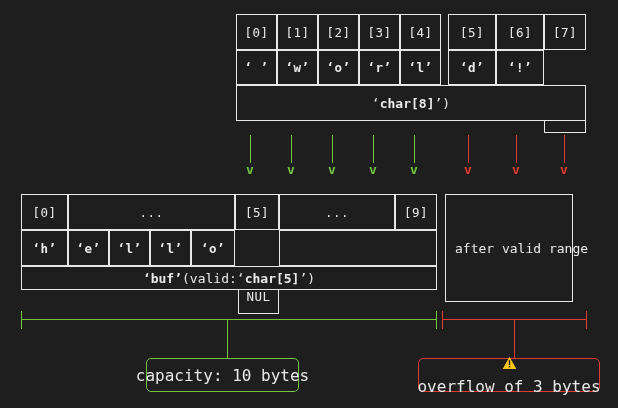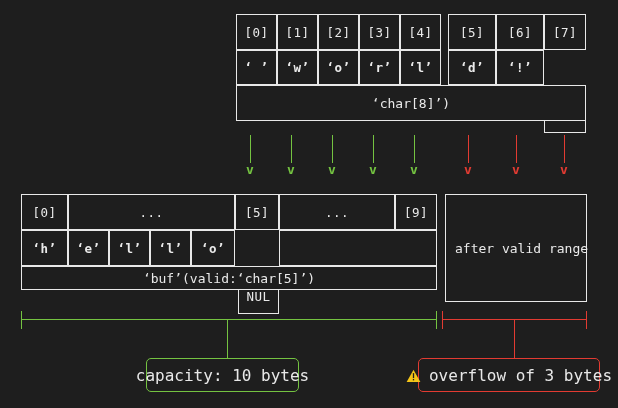--- a/index.html
+++ b/index.html
@@ -45,21 +45,21 @@
     border: 1px solid #e8e8e8;
     display: flex;
     align-items: center;
     justify-content: center;
     font-size: 13px;
     color: #eaeaea;
     background: #1e1e1e;
     white-space: nowrap;
   }
   .labelbox.left-text { justify-content: flex-start; padding-left: 9px; }
-  .labelbox b { font-weight: normal; }
+  .labelbox b { font-weight: bold; }
 
   
   .arrow {
     position: absolute;
     width: 14px;
     display: flex;
     flex-direction: column;
     align-items: center;
   }
   .arrow .shaft {
@@ -114,21 +114,21 @@
     border-radius: 5px;
     display: flex;
     align-items: center;
     justify-content: center;
     gap: 8px;
     font-size: 16px;
     background: #1e1e1e;
     white-space: nowrap;
   }
   .callout.green { border-color: #74c341; color: #e8e8e8; }
-  .callout.red   { border-color: #e23b32; color: #e8e8e8; }
+  .callout.red   { border-color: #e23b32; color: #e8e8e8; flex-direction: column; }
 
   .warn-icon {
     display: inline-block;
     width: 15px;
     height: 14px;
     flex: none;
     position: relative;
     top: 0px;
   }
 </style>
@@ -214,21 +214,21 @@
 
   <div class="labelbox" style="left:21px; top:266px; width:416px; height:24px;">
     <b>‘buf’</b>
       <span> (valid: </span>
       <span>‘</span>
       <b>char[5]</b>
       <span>’</span>
       <span>)</span>
   </div>
 
-  <div class="labelbox left-text" style="left:445px; top:194px; width:142px; height:108px;">
+  <div class="labelbox left-text" style="left:445px; top:194px; width:128px; height:108px;">
     <span>after valid range</span>
   </div>
 
   <div class="bracket green" style="left:21px; top:311px; width:416px;">
     <div class="bar"></div>
     <div class="tick l"></div>
     <div class="tick r"></div>
     <div class="drop" style="left:206px; height:47px;"></div>
   </div>
 

